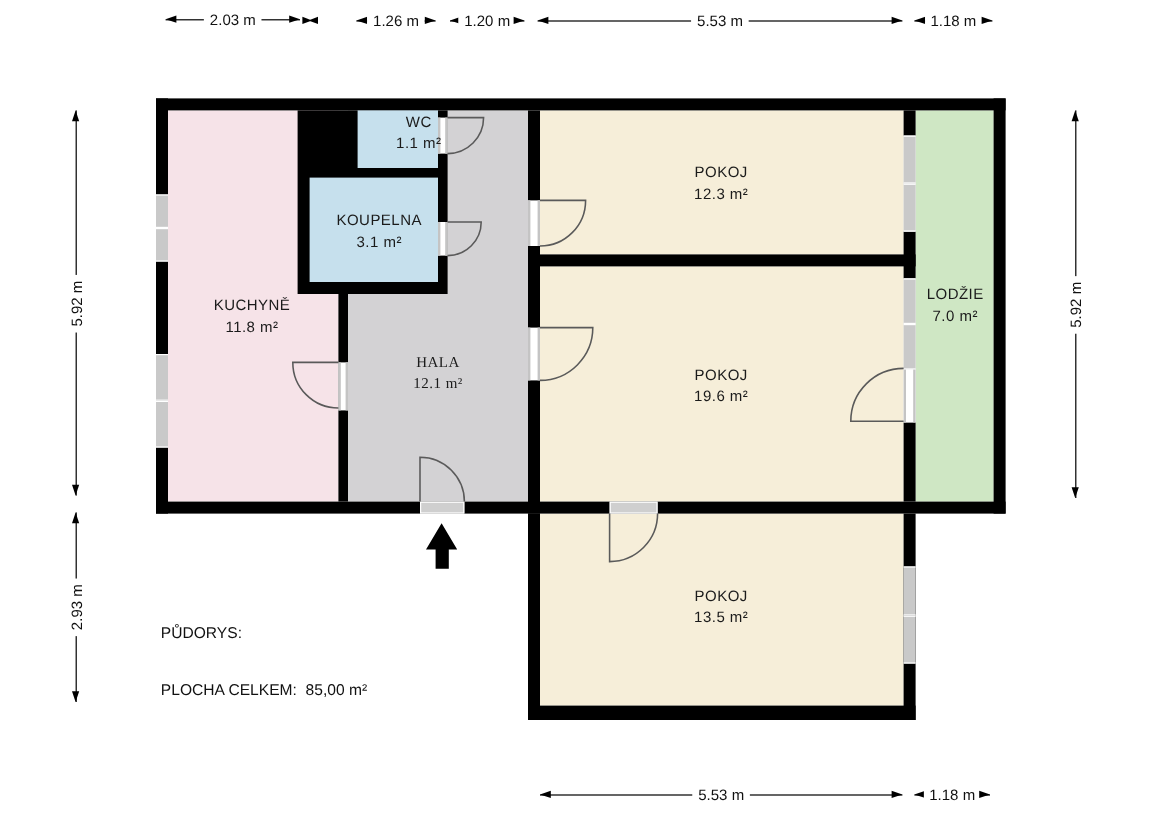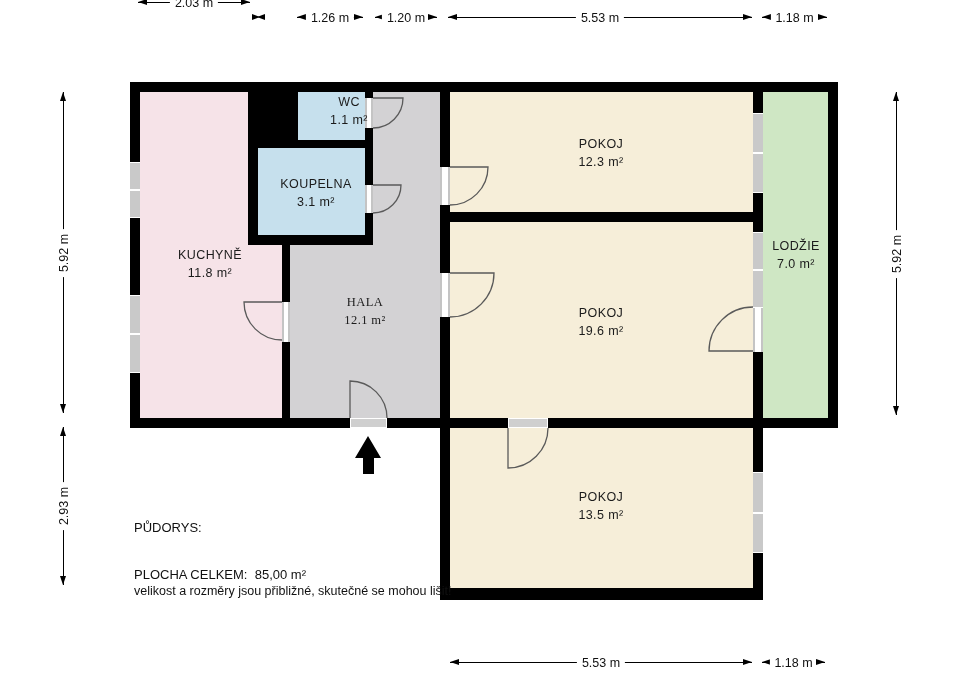--- a/index.html
+++ b/index.html
@@ -129,21 +129,21 @@
   </div>
   <div class="room-label" style="left:796px;top:255px;">
     <div>LODŽIE</div>
     <div>7.0 m²</div>
   </div>
   <div class="room-label" style="left:601px;top:506px;">
     <div>POKOJ</div>
     <div>13.5 m²</div>
   </div>
 
-  <div class="dim dim-h" style="left:138px;top:2px;width:112px;">
+  <div class="dim dim-h" style="left:138px;top:16px;width:112px;">
     <span class="dlabel">2.03 m</span>
   </div>
   <div class="dim-tiny" style="left:252px;top:17px;"></div>
   <div class="dim dim-h" style="left:297px;top:17px;width:66px;">
     <span class="dlabel">1.26 m</span>
   </div>
   <div class="dim dim-h" style="left:375px;top:17px;width:62px;">
     <span class="dlabel">1.20 m</span>
   </div>
   <div class="dim dim-h" style="left:448px;top:17px;width:304px;">
@@ -172,15 +172,14 @@
   </div>
   <div class="dim dim-h" style="left:762px;top:662px;width:63px;">
     <span class="dlabel">1.18 m</span>
   </div>
 
   <div class="note" style="left:134px;top:520px;">PŮDORYS:</div>
   <div class="note" style="left:134px;top:567px;">
     <span>PLOCHA CELKEM:</span>&nbsp;
     <span>85,00 m²</span>
   </div>
-  <div class="note" style="left:134px;top:583px;"><small>velikost a rozměry jsou přibližné, skutečné se mohou lišit!</small></div>
 
 </div>
 
 </body></html>

